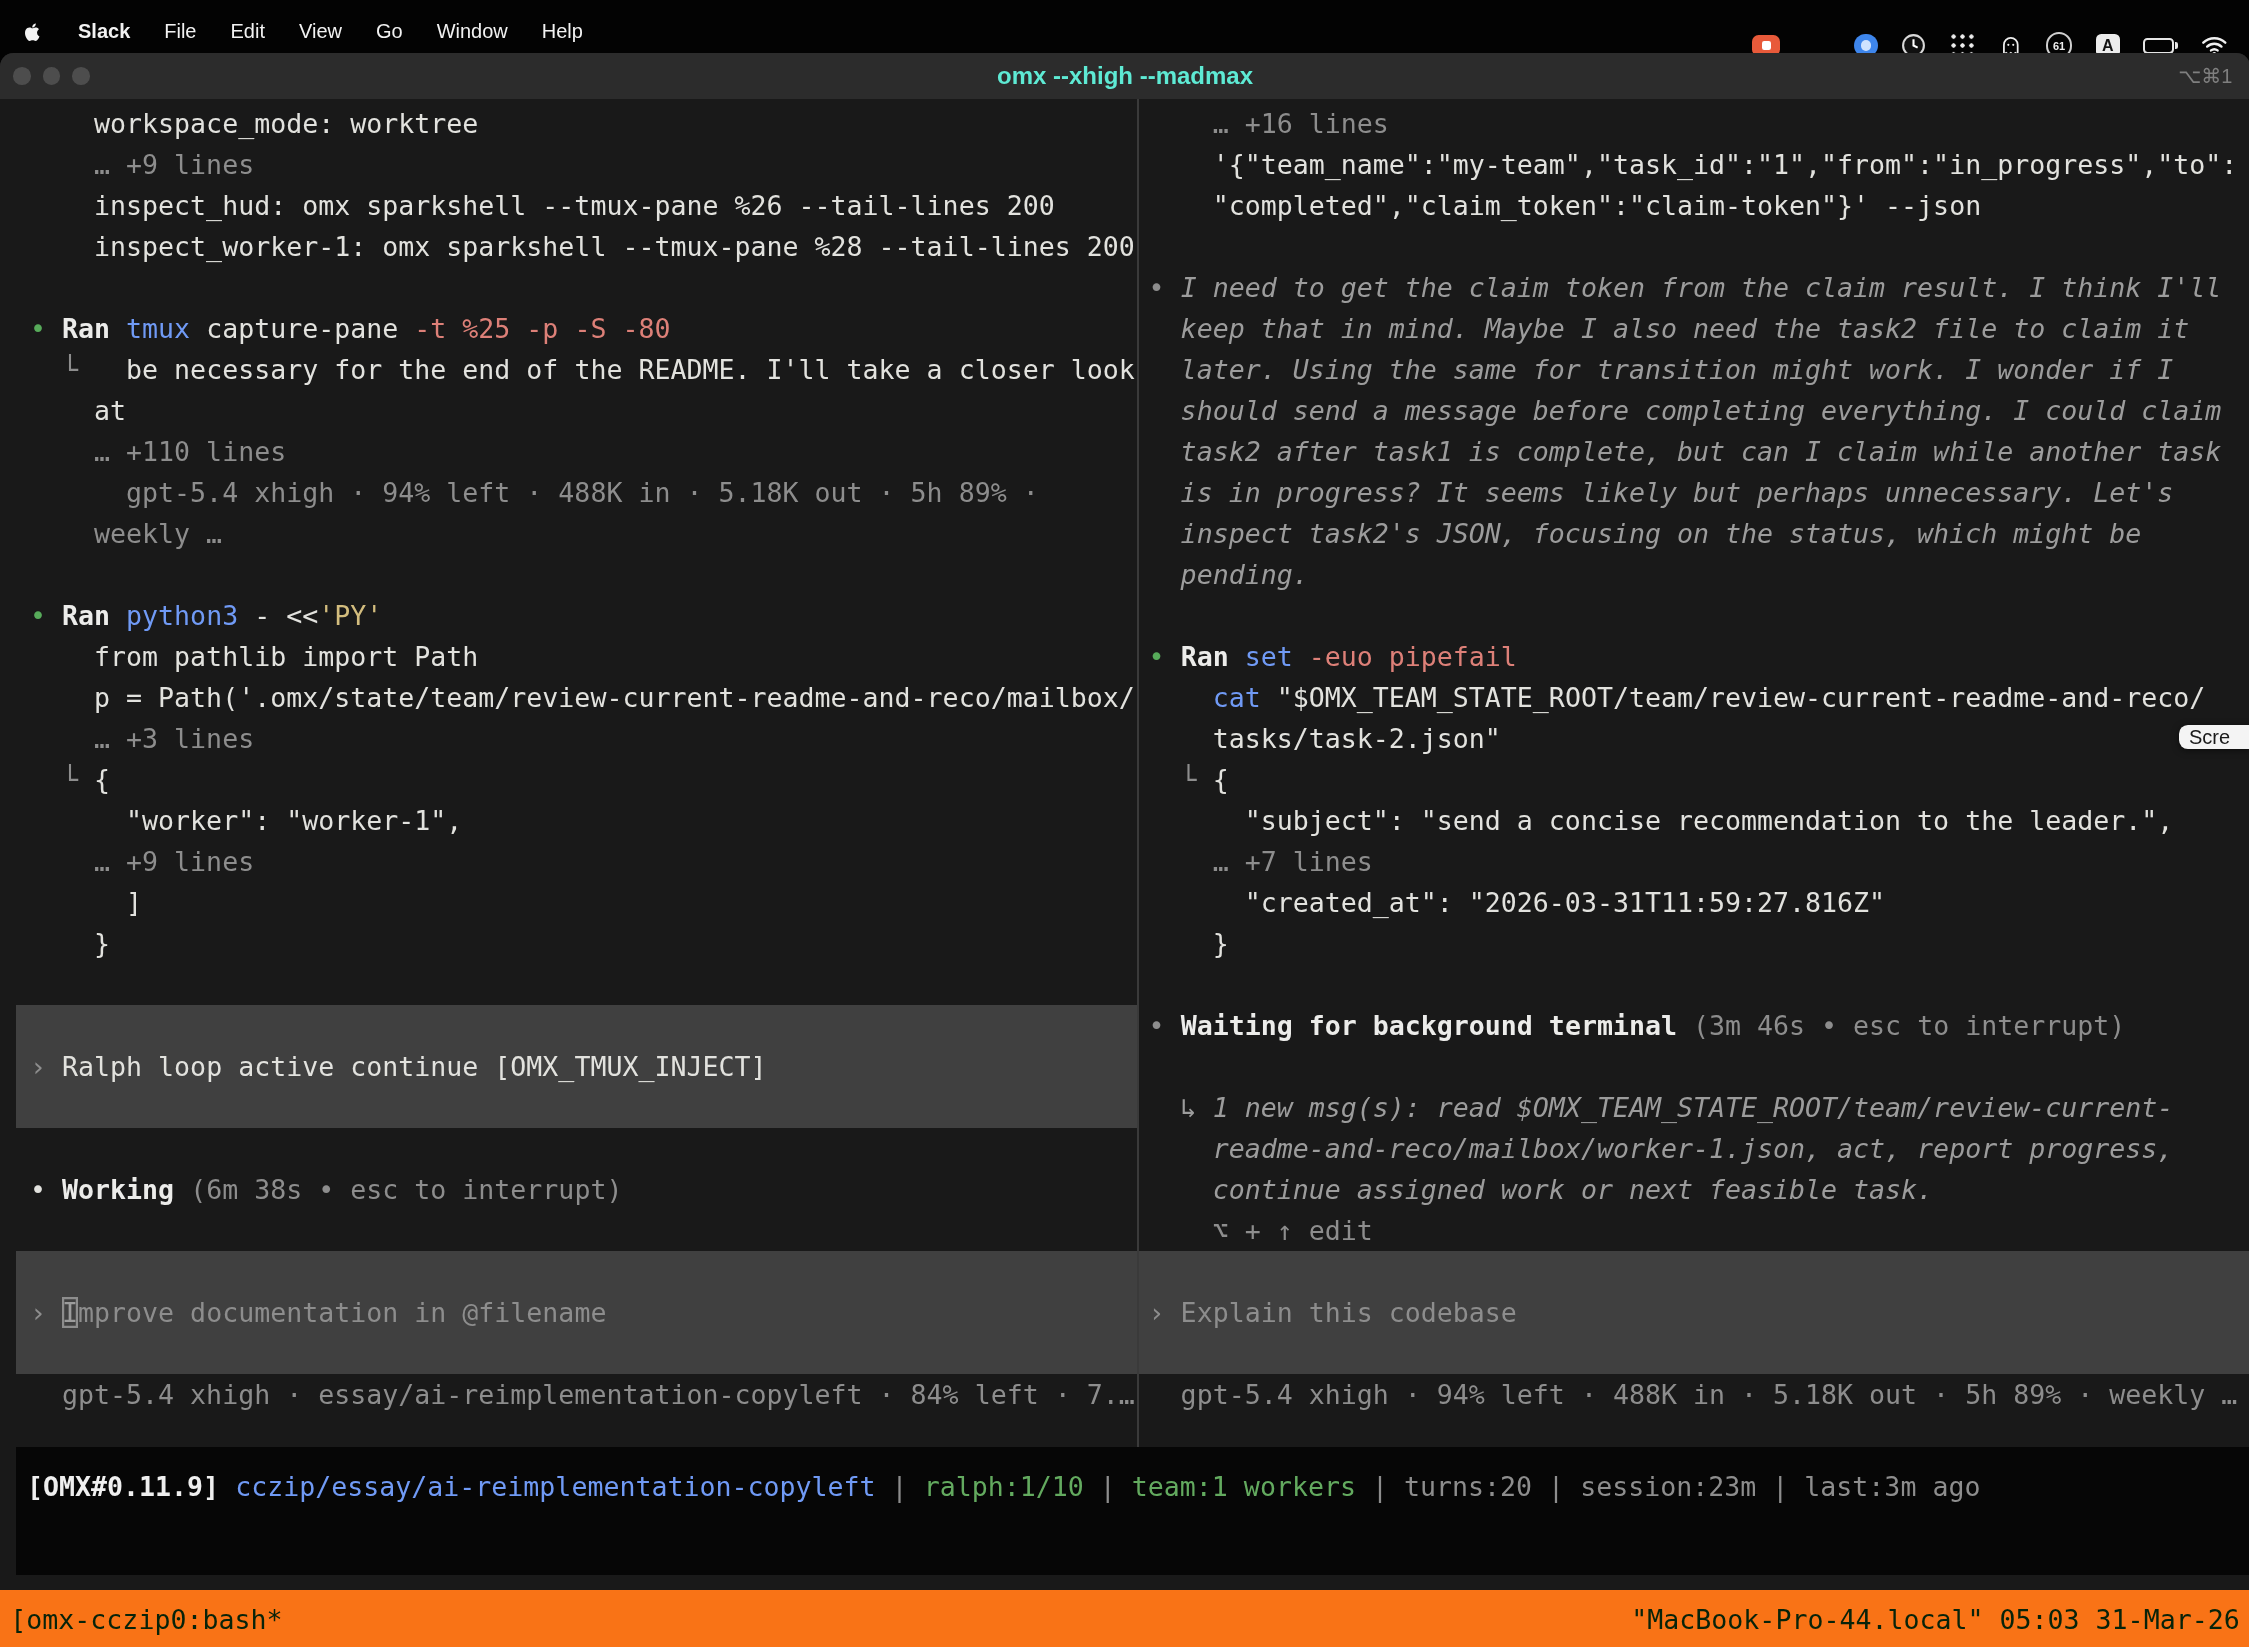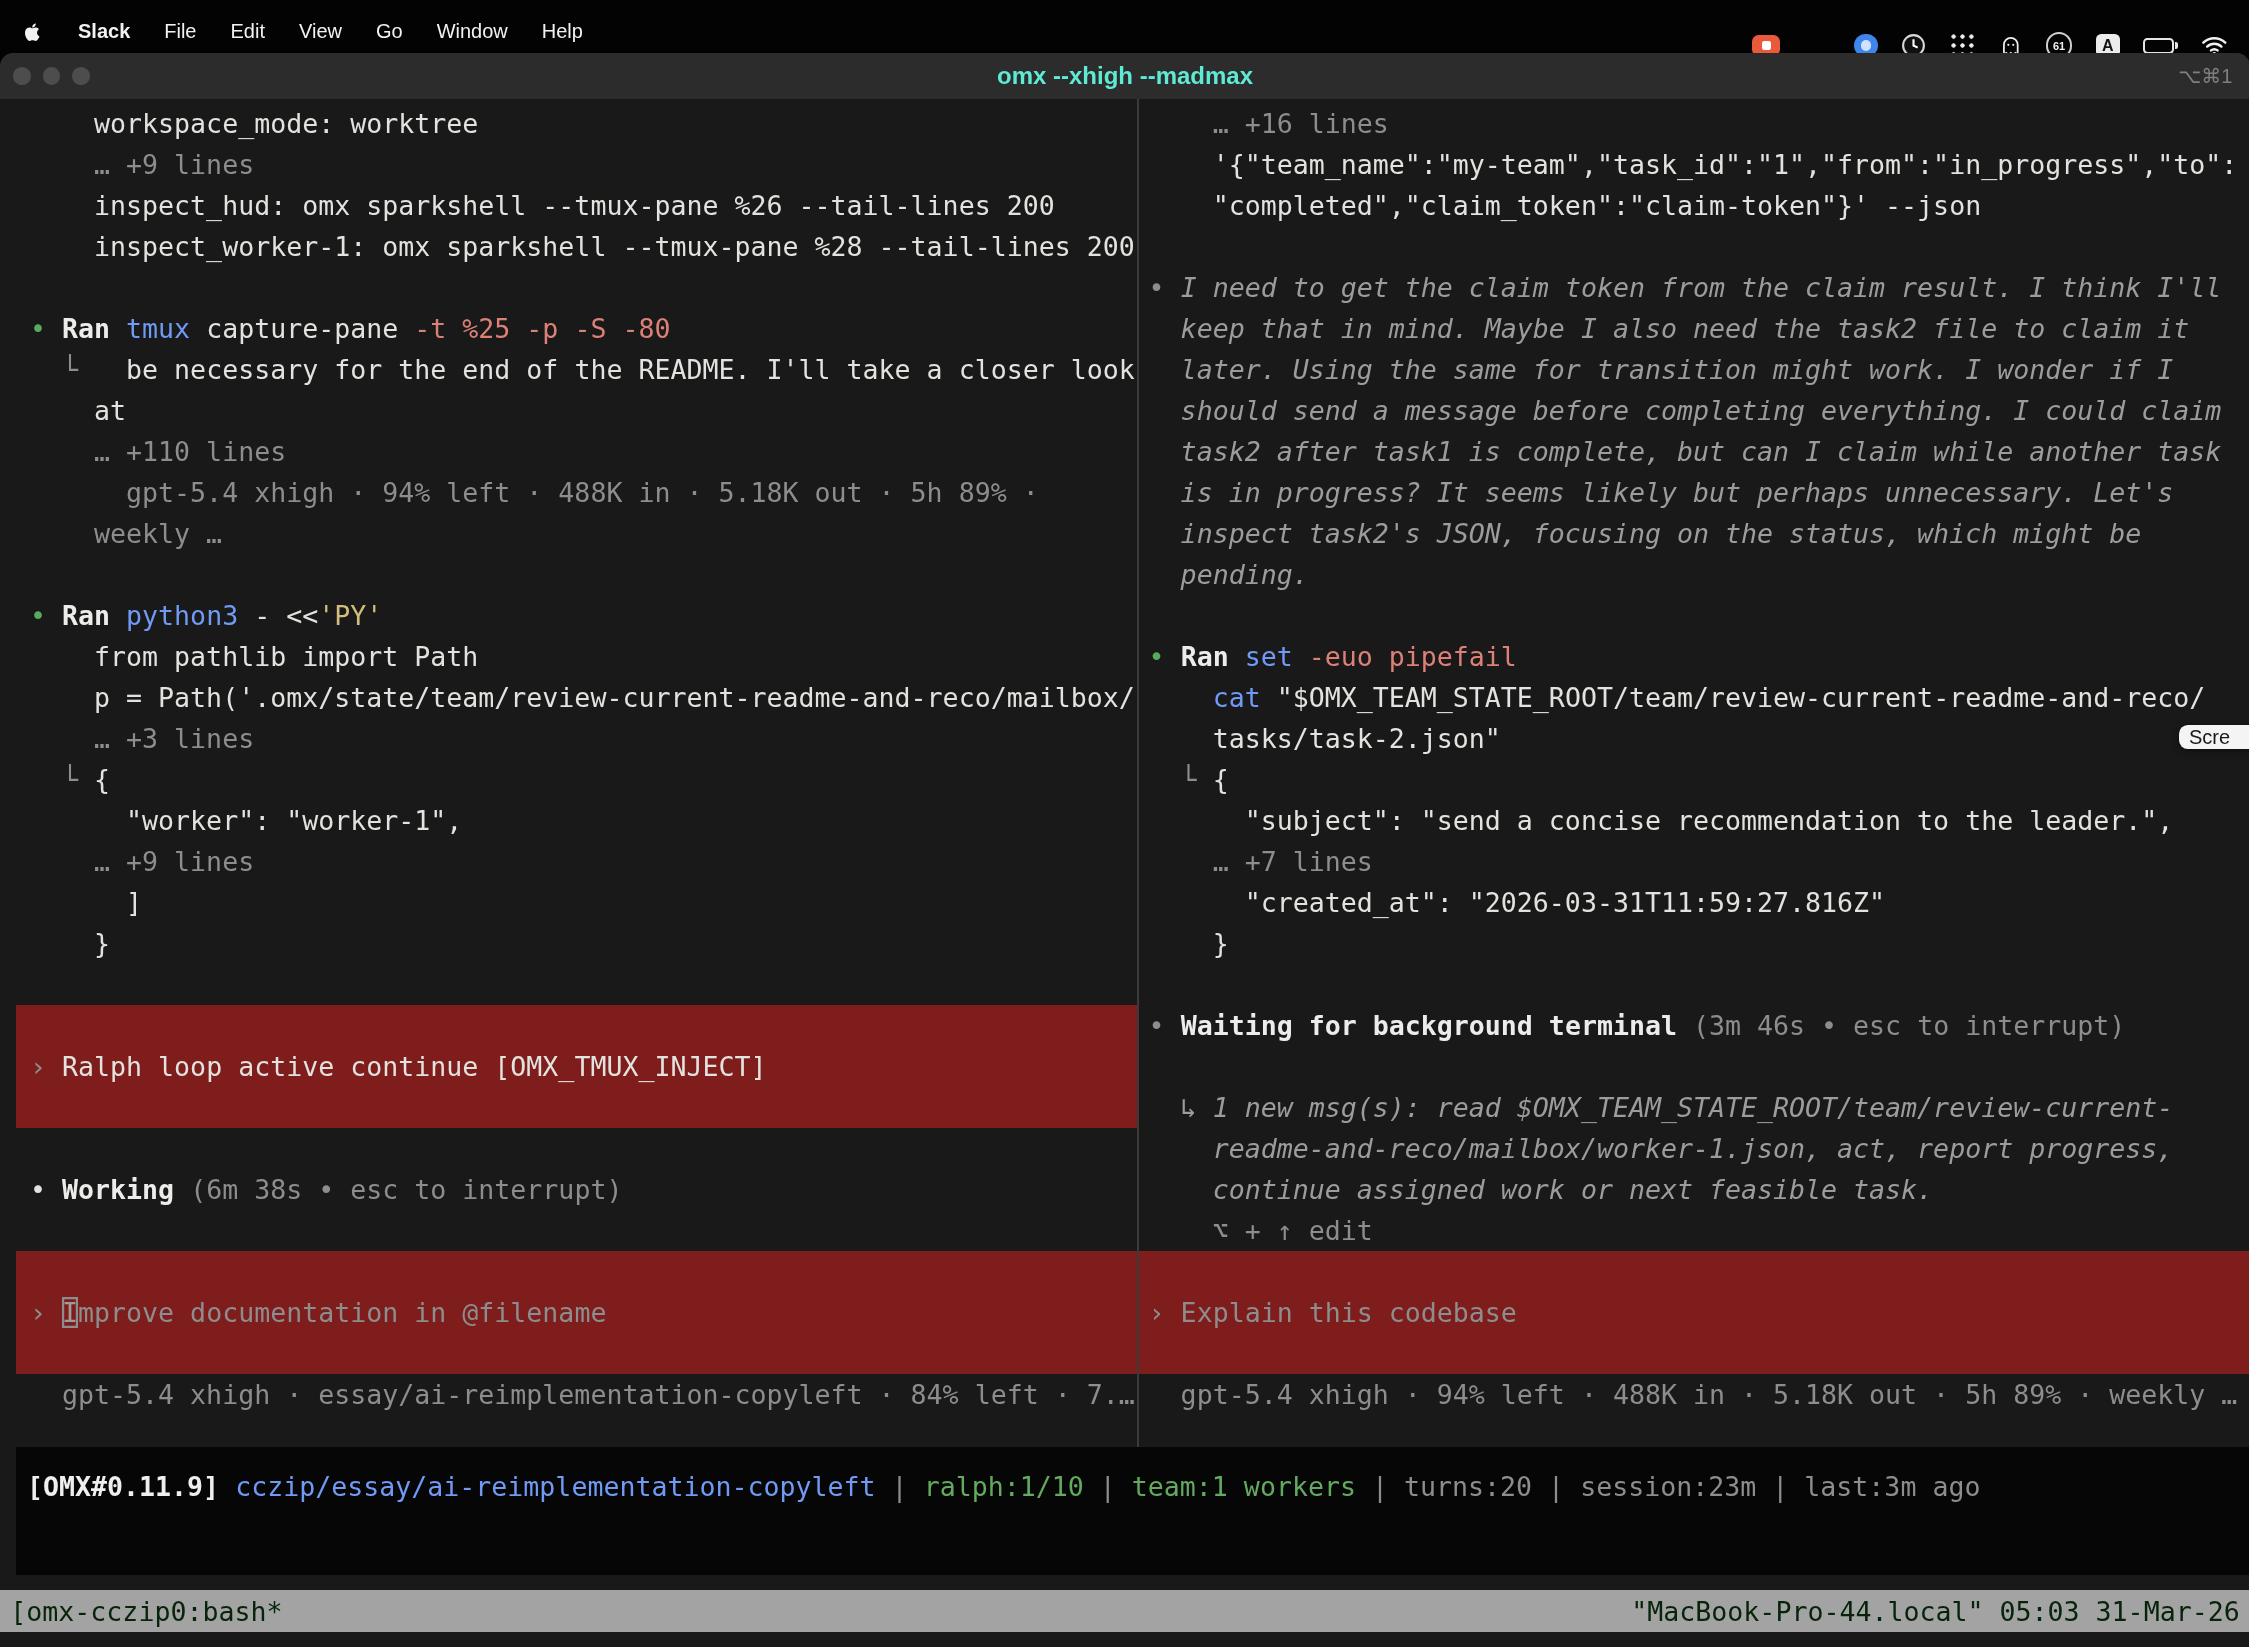--- a/index.html
+++ b/index.html
@@ -44,40 +44,40 @@
   .wtitle{color:#5eead4;font-size:24px;font-weight:700;}
   .wshortcut{position:absolute;right:17.7px;color:#7f7f7f;font-size:20px;}
 
   .pane{position:absolute;top:46px;height:1343px;background:#191919;overflow:hidden;
         font-family:"DejaVu Sans Mono",monospace;font-size:26.6px;line-height:41px;color:#e2e2de;
         padding-top:4.4px;box-sizing:content-box;}
   .pane-left{left:0;width:1137px;padding-left:16px;--pad:14px;}
   .pane-right{left:1139px;width:1111px;--pad:9.6px;}
   .divider{position:absolute;left:1137px;top:46px;width:2.2px;height:1348px;background:#3a3a3a;}
   .tline{height:41px;white-space:pre;padding-left:var(--pad);}
-  .band{background:#7f1d1d;}
+  .band{background:#404040;}
 
   .s-fg{color:#e2e2de;}
   .s-dim{color:#8d8d8d;}
   .s-bold{color:#ececea;font-weight:700;}
   .s-bg{color:#57ab5a;}
   .s-cmd{color:#709af5;}
   .s-flag{color:#dd8078;}
   .s-str{color:#d3bd7e;}
   .s-ital{color:#9c9c9c;font-style:italic;}
   .s-cur{color:#9c9c9c;box-shadow:inset 0 0 0 2.2px #8d8d8d;}
   .s-hudbold{color:#efefef;font-weight:700;}
   .s-blue{color:#709af5;}
   .s-green{color:#63aa5f;}
 
   .hud{position:absolute;left:16px;top:1394px;width:100%;height:128px;background:#060606;}
   .hud-line{padding:19px 0 0 11px;font-family:"DejaVu Sans Mono",monospace;
             font-size:26.6px;line-height:41px;white-space:pre;}
 
-  .tmuxbar{position:absolute;left:0;top:1537px;width:100%;height:42px;background:#a3a3a3;
+  .tmuxbar{position:absolute;left:0;top:1537px;width:100%;height:58px;background:#f97316;
            color:#07230a;font-family:"DejaVu Sans Mono",monospace;font-size:26.6px;
            display:flex;justify-content:space-between;align-items:center;
            padding:0 10.3px;box-sizing:border-box;white-space:pre;}
 
   .tooltip{position:absolute;top:725px;right:0;height:24px;width:61px;background:#f4f4f4;
            border-radius:8.9px 0 0 8.9px;display:flex;align-items:flex-end;padding-left:10.3px;
            color:#1a1a1a;font-size:20px;box-shadow:0 1.5px 7.4px rgba(0,0,0,.5);overflow:hidden;z-index:5;}
 </style>
 </head>
 <body>

